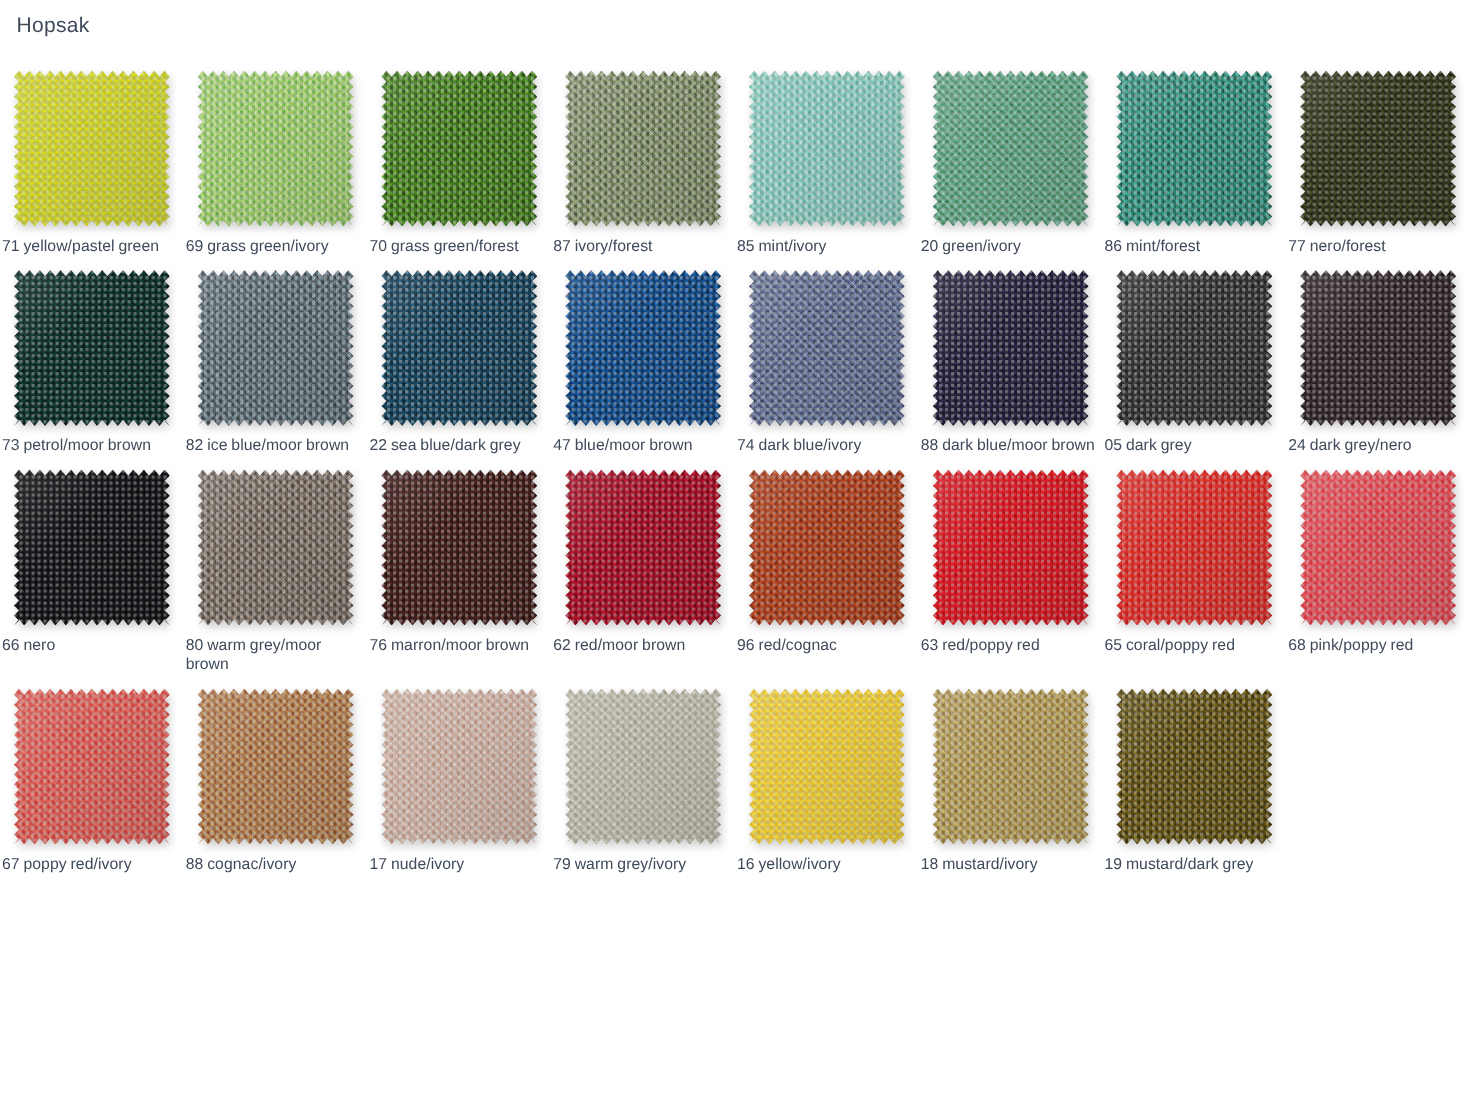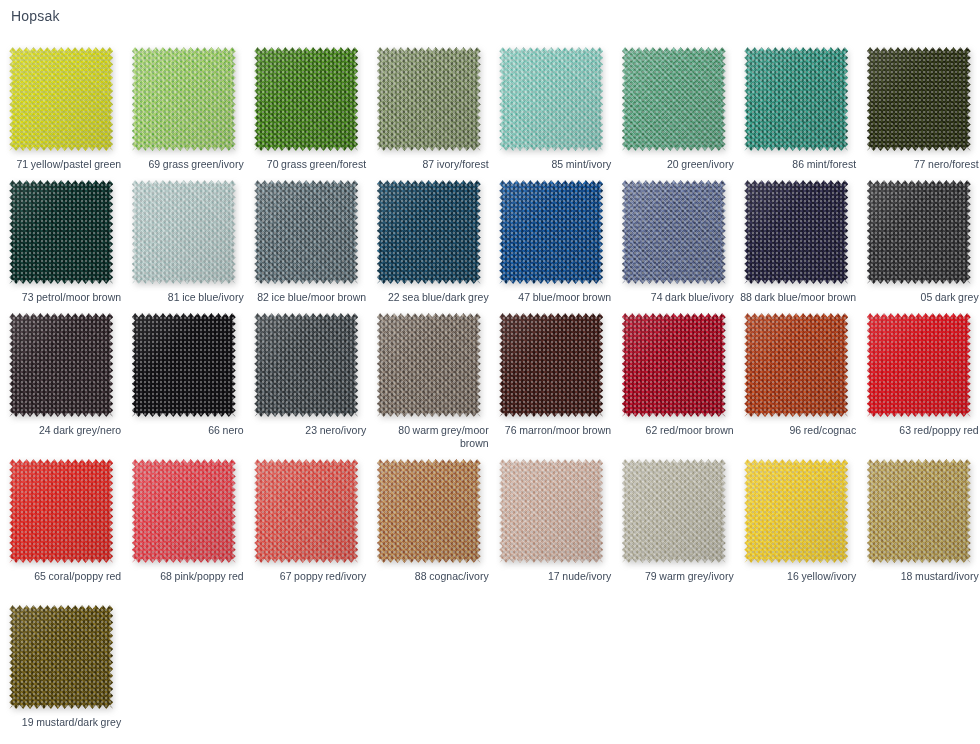--- a/index.html
+++ b/index.html
@@ -168,21 +168,21 @@
     background:
       linear-gradient(135deg, rgba(255,255,255,0.12) 0%, rgba(255,255,255,0.0) 38%,
                       rgba(0,0,0,0.05) 72%, rgba(0,0,0,0.10) 100%);
     pointer-events: none;
   }
 
   
   .caption {
     margin-top: 7px;
     width: 120px;
-    text-align: right;
+    text-align: left;
     font-size: 10.5px;
     line-height: 13px;
     color: #3f4a5a;
     letter-spacing: 0.05px;
     word-spacing: -0.4px;
   }
 
   .r3 .caption { min-height: 26px; }
 </style>
 </head>
@@ -288,64 +288,53 @@
             <div class="chip-weave"></div>
             <div class="chip-knots"></div>
             <div class="chip-sheen"></div>
           </div>
         </div>
         <div class="caption">73 petrol/moor brown</div>
       </div>
       <div class="swatch-cell r1">
         <div class="chip-wrap">
           <div class="chip-shadow"></div>
-          <div class="chip" style="background: repeating-linear-gradient(90deg, rgb(169, 191, 190) 0px, rgb(169, 191, 190) 2px, rgb(189, 207, 205) 2px, rgb(189, 207, 205) 4px), rgb(169, 191, 190);">
-            <div class="chip-weave"></div>
-            <div class="chip-knots"></div>
-            <div class="chip-sheen"></div>
-          </div>
-        </div>
-        <div class="caption">81 ice blue/ivory</div>
+          <div class="chip" style="background: repeating-linear-gradient(90deg, rgb(106, 122, 128) 0px, rgb(106, 122, 128) 2px, rgb(85, 99, 106) 2px, rgb(85, 99, 106) 4px), rgb(106, 122, 128);">
+            <div class="chip-weave"></div>
+            <div class="chip-knots"></div>
+            <div class="chip-sheen"></div>
+          </div>
+        </div>
+        <div class="caption">82 ice blue/moor brown</div>
       </div>
       <div class="swatch-cell r1">
         <div class="chip-wrap">
           <div class="chip-shadow"></div>
-          <div class="chip" style="background: repeating-linear-gradient(90deg, rgb(106, 122, 128) 0px, rgb(106, 122, 128) 2px, rgb(85, 99, 106) 2px, rgb(85, 99, 106) 4px), rgb(106, 122, 128);">
-            <div class="chip-weave"></div>
-            <div class="chip-knots"></div>
-            <div class="chip-sheen"></div>
-          </div>
-        </div>
-        <div class="caption">82 ice blue/moor brown</div>
+          <div class="chip" style="background: repeating-linear-gradient(90deg, rgb(29, 74, 99) 0px, rgb(29, 74, 99) 2px, rgb(22, 59, 80) 2px, rgb(22, 59, 80) 4px), rgb(29, 74, 99);">
+            <div class="chip-weave"></div>
+            <div class="chip-knots"></div>
+            <div class="chip-sheen"></div>
+          </div>
+        </div>
+        <div class="caption">22 sea blue/dark grey</div>
       </div>
       <div class="swatch-cell r1">
         <div class="chip-wrap">
           <div class="chip-shadow"></div>
-          <div class="chip" style="background: repeating-linear-gradient(90deg, rgb(29, 74, 99) 0px, rgb(29, 74, 99) 2px, rgb(22, 59, 80) 2px, rgb(22, 59, 80) 4px), rgb(29, 74, 99);">
-            <div class="chip-weave"></div>
-            <div class="chip-knots"></div>
-            <div class="chip-sheen"></div>
-          </div>
-        </div>
-        <div class="caption">22 sea blue/dark grey</div>
+          <div class="chip" style="background: repeating-linear-gradient(90deg, rgb(21, 82, 154) 0px, rgb(21, 82, 154) 2px, rgb(17, 64, 111) 2px, rgb(17, 64, 111) 4px), rgb(21, 82, 154);">
+            <div class="chip-weave"></div>
+            <div class="chip-knots"></div>
+            <div class="chip-sheen"></div>
+          </div>
+        </div>
+        <div class="caption">47 blue/moor brown</div>
       </div>
       <div class="swatch-cell r1">
         <div class="chip-wrap">
           <div class="chip-shadow"></div>
-          <div class="chip" style="background: repeating-linear-gradient(90deg, rgb(21, 82, 154) 0px, rgb(21, 82, 154) 2px, rgb(17, 64, 111) 2px, rgb(17, 64, 111) 4px), rgb(21, 82, 154);">
-            <div class="chip-weave"></div>
-            <div class="chip-knots"></div>
-            <div class="chip-sheen"></div>
-          </div>
-        </div>
-        <div class="caption">47 blue/moor brown</div>
-      </div>
-      <div class="swatch-cell r1">
-        <div class="chip-wrap">
-          <div class="chip-shadow"></div>
           <div class="chip" style="background: repeating-linear-gradient(90deg, rgb(83, 95, 126) 0px, rgb(83, 95, 126) 2px, rgb(108, 119, 154) 2px, rgb(108, 119, 154) 4px), rgb(83, 95, 126);">
             <div class="chip-weave"></div>
             <div class="chip-knots"></div>
             <div class="chip-sheen"></div>
           </div>
         </div>
         <div class="caption">74 dark blue/ivory</div>
       </div>
       <div class="swatch-cell r2">
         <div class="chip-wrap">
@@ -387,31 +376,20 @@
             <div class="chip-weave"></div>
             <div class="chip-knots"></div>
             <div class="chip-sheen"></div>
           </div>
         </div>
         <div class="caption">66 nero</div>
       </div>
       <div class="swatch-cell r2">
         <div class="chip-wrap">
           <div class="chip-shadow"></div>
-          <div class="chip" style="background: repeating-linear-gradient(90deg, rgb(79, 86, 90) 0px, rgb(79, 86, 90) 2px, rgb(59, 65, 69) 2px, rgb(59, 65, 69) 4px), rgb(79, 86, 90);">
-            <div class="chip-weave"></div>
-            <div class="chip-knots"></div>
-            <div class="chip-sheen"></div>
-          </div>
-        </div>
-        <div class="caption">23 nero/ivory</div>
-      </div>
-      <div class="swatch-cell r2">
-        <div class="chip-wrap">
-          <div class="chip-shadow"></div>
           <div class="chip" style="background: repeating-linear-gradient(90deg, rgb(135, 123, 112) 0px, rgb(135, 123, 112) 2px, rgb(111, 100, 91) 2px, rgb(111, 100, 91) 4px), rgb(135, 123, 112);">
             <div class="chip-weave"></div>
             <div class="chip-knots"></div>
             <div class="chip-sheen"></div>
           </div>
         </div>
         <div class="caption">80 warm grey/moor brown</div>
       </div>
       <div class="swatch-cell r2">
         <div class="chip-wrap">

